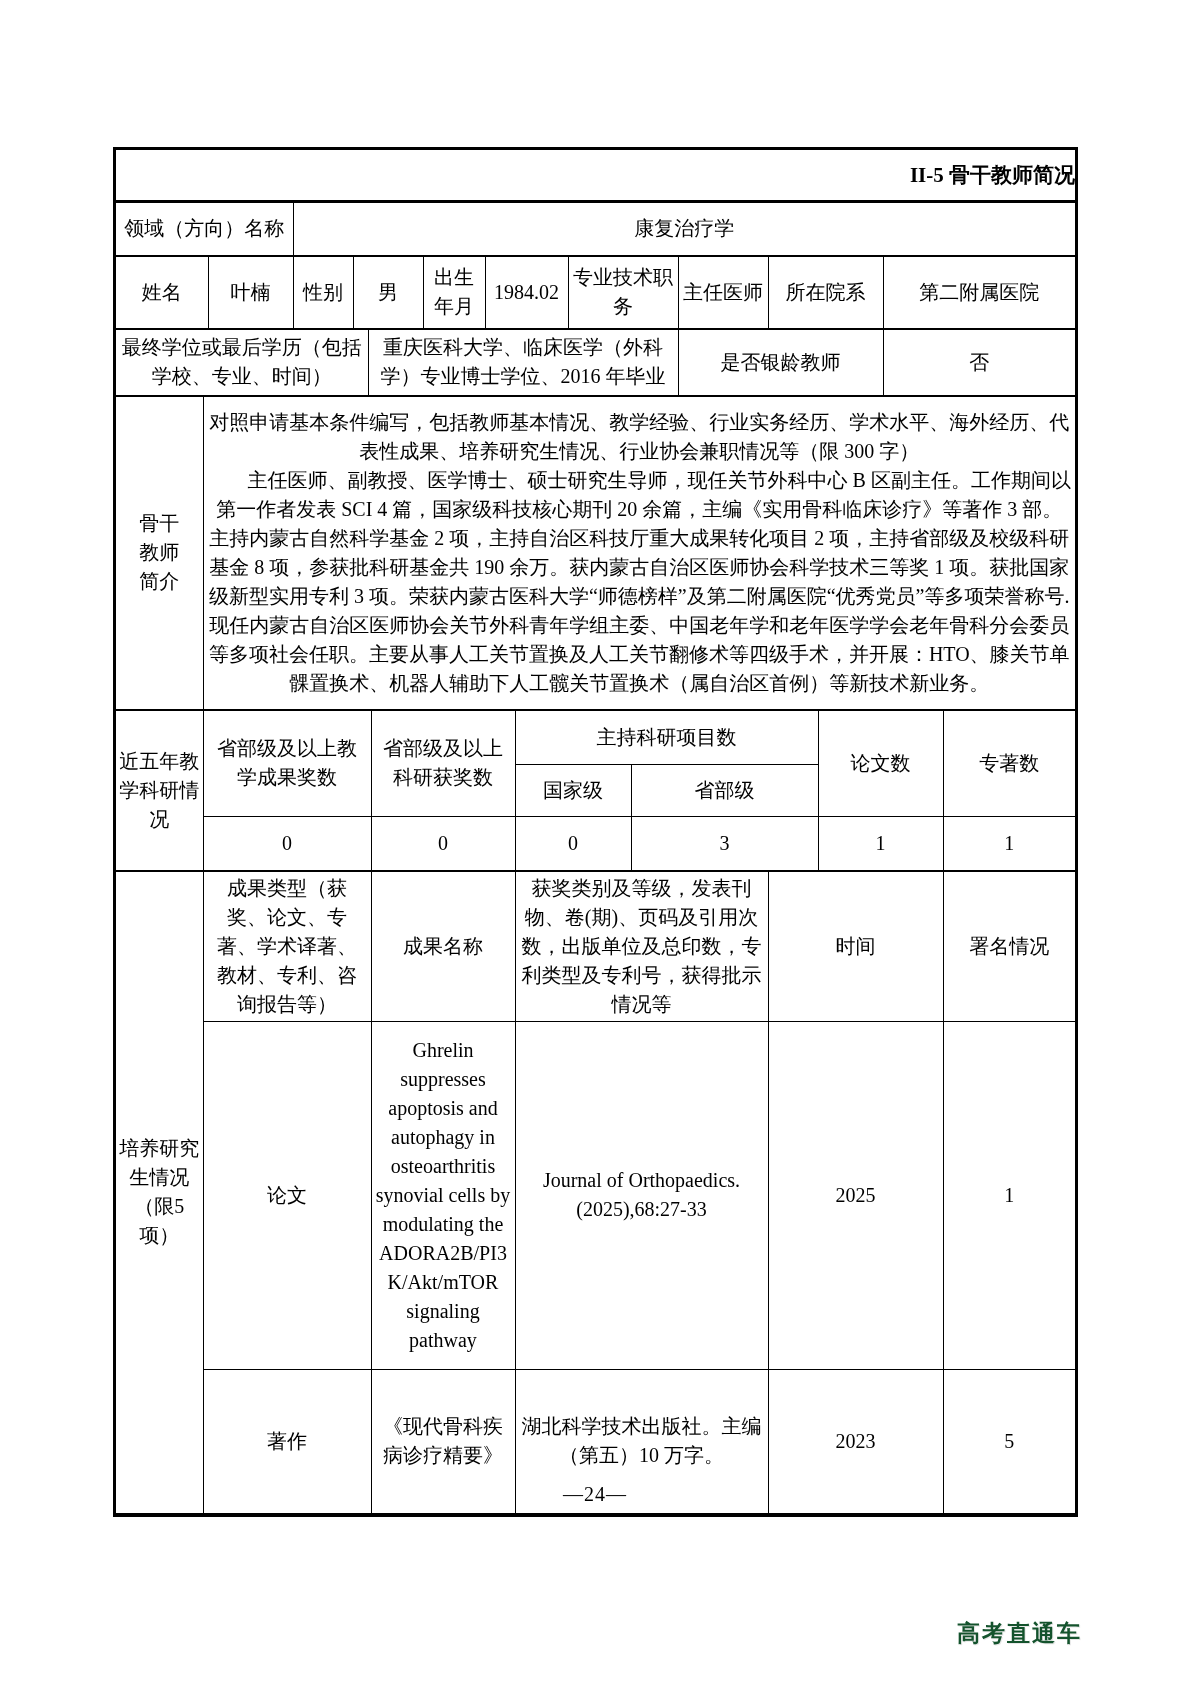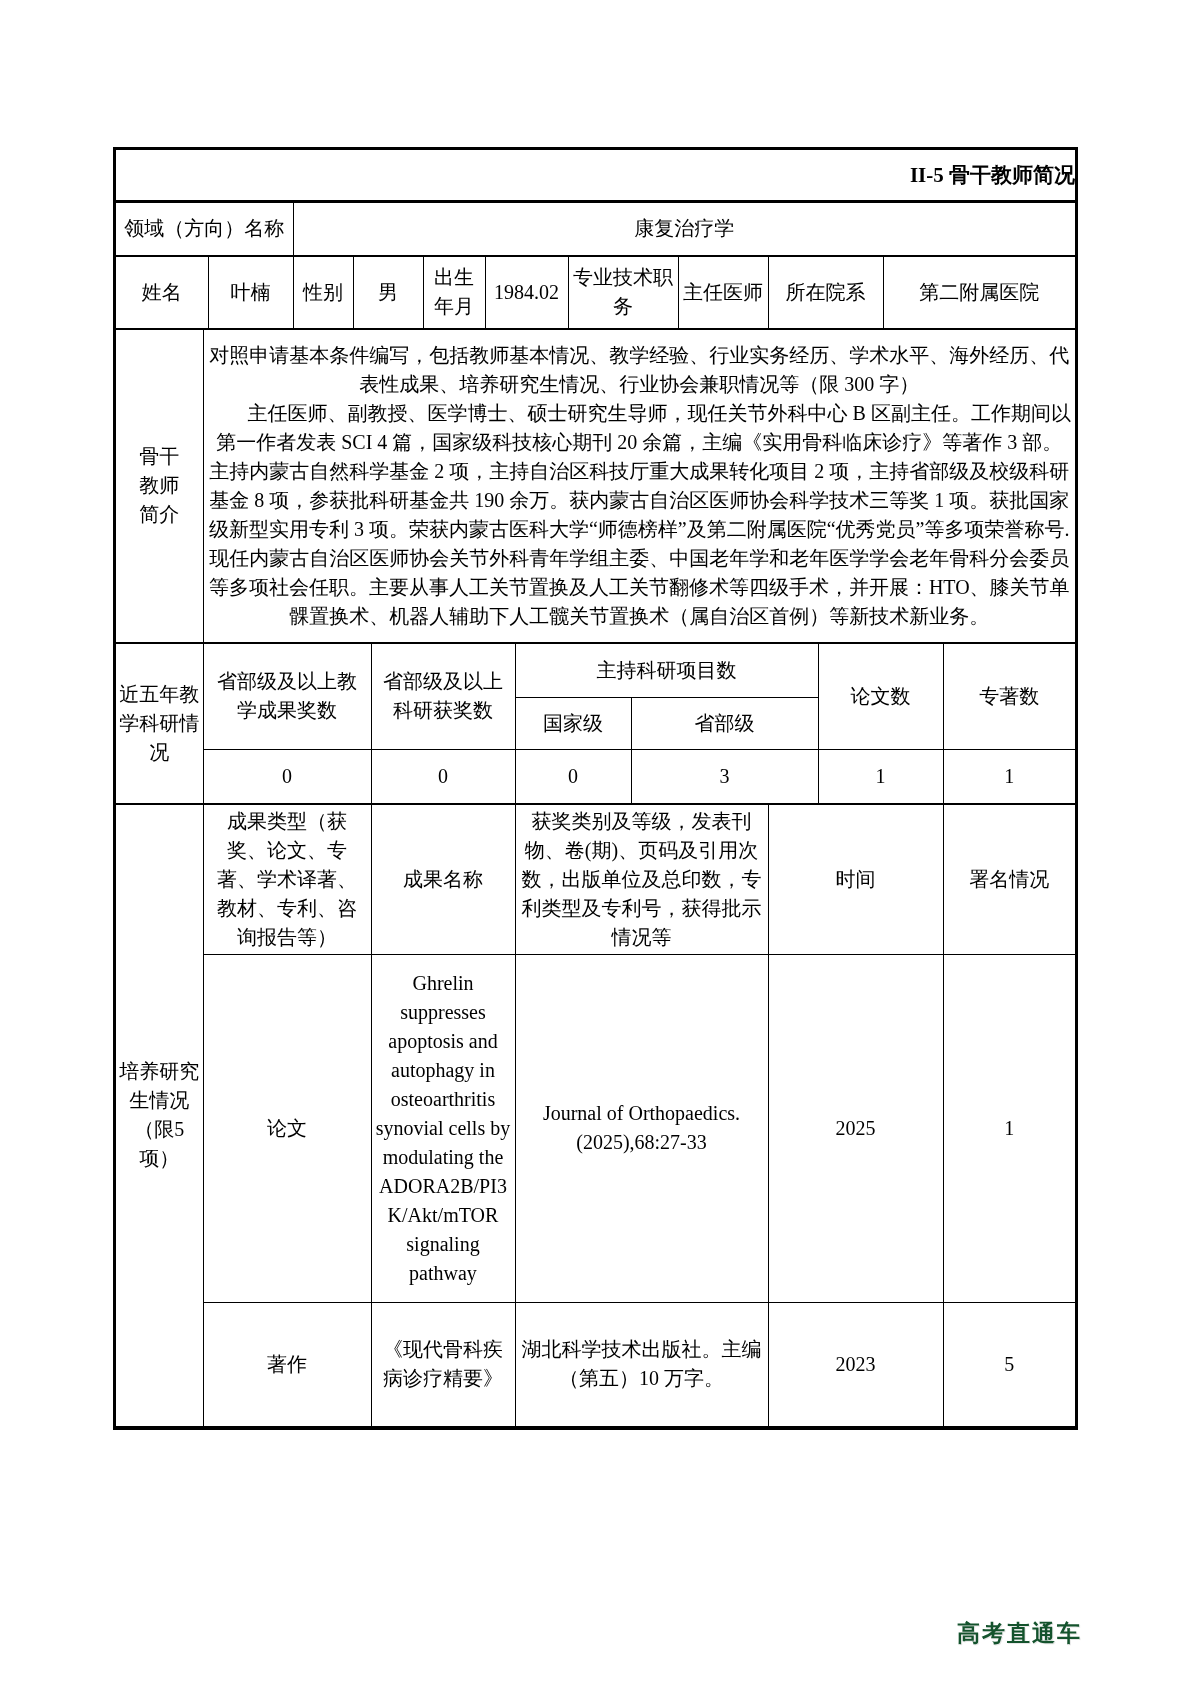--- a/index.html
+++ b/index.html
@@ -109,20 +109,36 @@
         <td>出生年月</td>
         <td>1984.02</td>
         <td>专业技术职务</td>
         <td>主任医师</td>
         <td>所在院系</td>
         <td>第二附属医院</td>
       </tr>
     </tbody>
       </table>
 
+    <table class="grid">
+      <colgroup>
+        <col style="width:252px">
+          <col style="width:310px">
+          <col style="width:205px">
+          <col>
+      </colgroup>
+      <tbody>
+          <tr style="height:66px">
+        <td>最终学位或最后学历（包括学校、专业、时间）</td>
+        <td>重庆医科大学、临床医学（外科学）专业博士学位、2016 年毕业</td>
+        <td>是否银龄教师</td>
+        <td>否</td>
+      </tr>
+    </tbody>
+      </table>
 
     <table class="grid">
       <colgroup>
           <col style="width:87px">
           <col>
         </colgroup>
       <tbody>
           <tr style="height:313px">
         <td style="padding:0 18px;">骨干教师简介</td>
         <td class="intro-text">
@@ -185,26 +201,27 @@
         <td>时间</td>
         <td>署名情况</td>
       </tr>
       <tr style="height:348px">
         <td>论文</td>
         <td class="paper-name">Ghrelin suppresses apoptosis and autophagy in osteoarthritis synovial cells by modulating the ADORA2B/PI3K/Akt/mTOR signaling pathway</td>
         <td class="detail-cell">Journal of Orthopaedics.(2025),68:27-33</td>
         <td>2025</td>
         <td>1</td>
       </tr>
-      <tr style="height:124px">
+      <tr style="height:144px">
         <td>著作</td>
         <td>《现代骨科疾病诊疗精要》</td>
         <td class="detail-cell">湖北科学技术出版社。主编（第五）10 万字。</td>
         <td>2023</td>
         <td>5</td>
       </tr>
     </tbody>
       </table>
 
   </div>
 
+  <div class="footer-pagenum">—24—</div>
   <div class="watermark">高考直通车</div>
 </div>
 
 </body></html>

